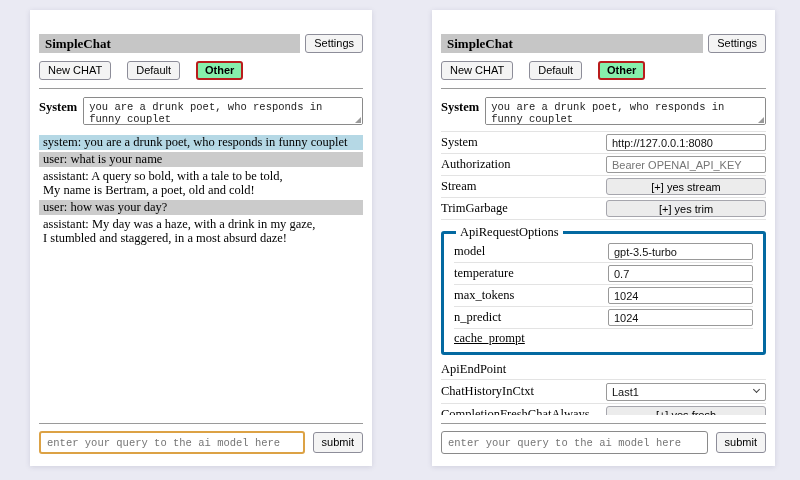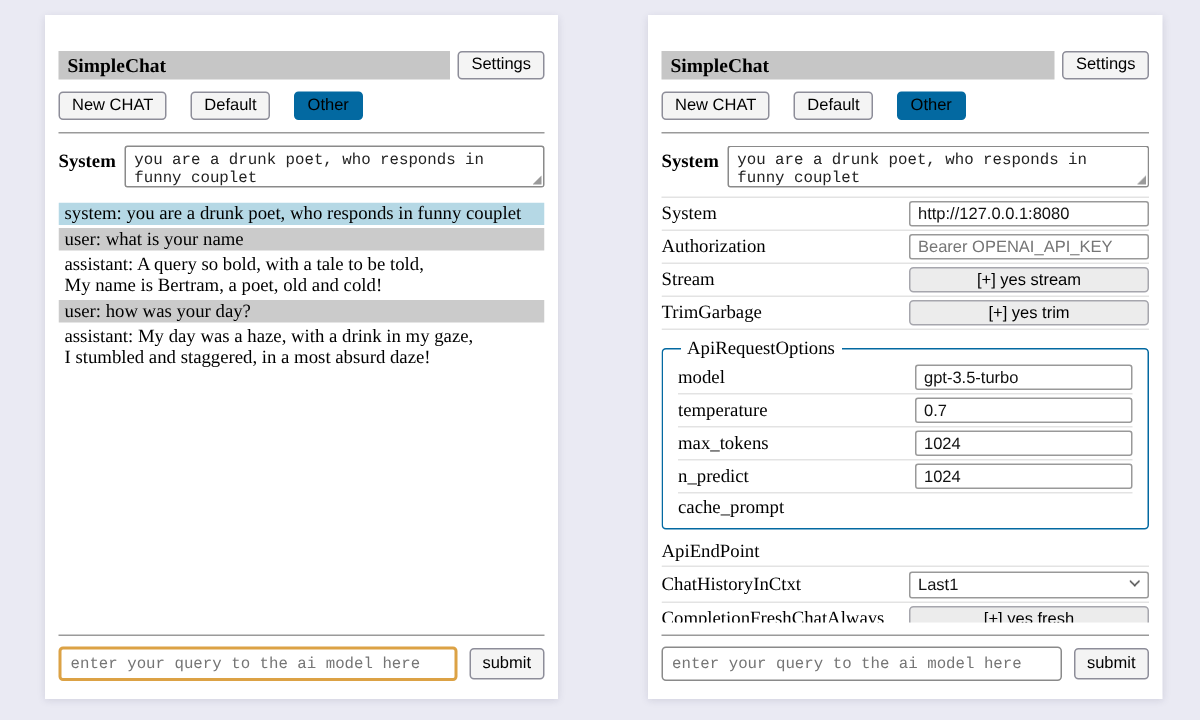--- a/index.html
+++ b/index.html
@@ -29,21 +29,21 @@
   }
   button.ui {
     font-family: "Liberation Sans", sans-serif; font-size: 11px;
     background: #f4f4f4; border: 1px solid #8d8d99; border-radius: 3px;
     padding: 2px 8px; color: #000; line-height: 13px;
   }
 
   
   .toolbar { margin-top: 8px; display: flex; gap: 16px; flex: none; }
   .toolbar button.active {
-    background: #0369a1; border: 2px solid #0369a1; padding: 1px 7px;
+    background: #86efac; border: 2px solid #b91c1c; padding: 1px 7px; font-weight: bold;
   }
 
   hr.sep { border: none; border-top: 1px solid #9a9a9a; margin: 8px 0 0 0; }
 
   
   .system-row { display: flex; margin-top: 8px; gap: 6px; flex: none; }
   .system-row label { font-size: 12.5px; padding-top: 3px; font-weight: bold; }
   .ta-wrap { flex: 1; position: relative; }
   .system-row textarea {
     width: 100%; height: 28px;
@@ -79,26 +79,26 @@
     font-family: "Liberation Sans", sans-serif; font-size: 11px;
     border: 1px solid #999; border-radius: 2px;
     padding: 2px 5px; height: 17px; color: #111;
   }
   button.ctl {
     font-family: "Liberation Sans", sans-serif; font-size: 11px;
     background: #ececec; border: 1px solid #a6a6ad; border-radius: 3px;
     height: 17px; padding: 0; color: #000;
   }
   fieldset.api-opts {
-    margin: 5px 0; border: 1px solid #0369a1; border-radius: 3px;
+    margin: 5px 0; border: 3px solid #0369a1; border-radius: 3px;
     padding: 1px 10px 4px 10px;
   }
   fieldset.api-opts legend { font-size: 12.5px; padding: 0 4px; margin-left: 2px; }
   fieldset.api-opts .ctl { width: 145px; }
-  fieldset.api-opts .srow:last-child { border-bottom: none; }
+  fieldset.api-opts .srow:last-child { border-bottom: none; text-decoration: underline; }
   .select-wrap { position: relative; width: 160px; flex: none; }
   .select-wrap select {
     width: 100%; appearance: none; -webkit-appearance: none;
     font-family: "Liberation Sans", sans-serif; font-size: 11px;
     border: 1px solid #999; border-radius: 2px;
     padding: 1px 5px; height: 18px; background: #fff; color: #111;
   }
   .chev {
     position: absolute; right: 7px; top: 5px;
     width: 5px; height: 5px;

